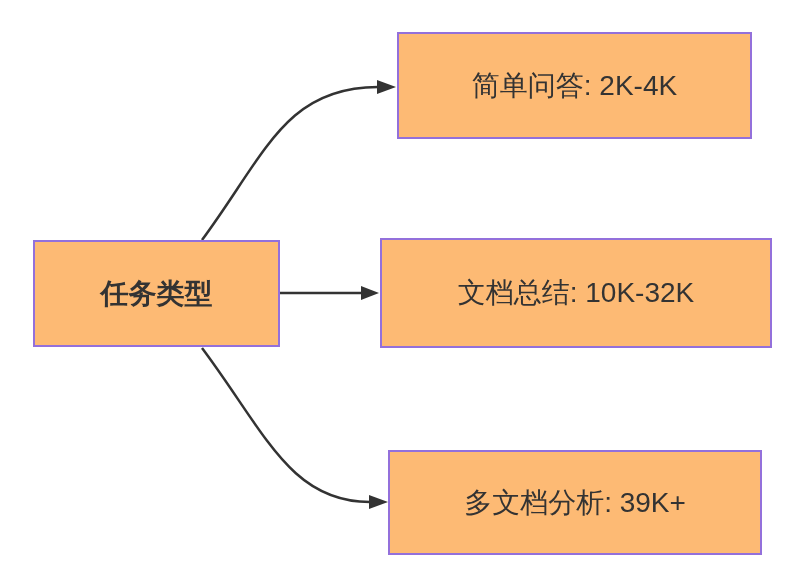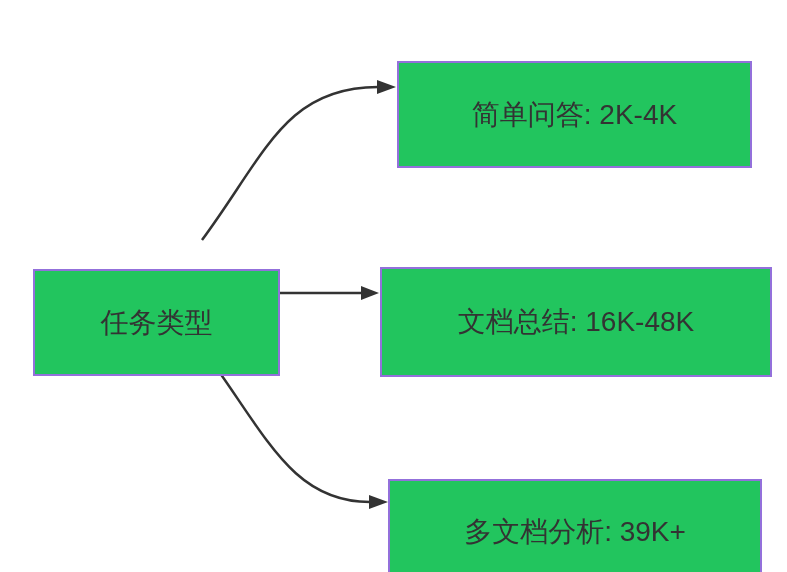--- a/index.html
+++ b/index.html
@@ -27,33 +27,32 @@
     stroke: #333333;
     stroke-width: 2.5px;
   }
   .arrowhead {
     fill: #333333;
     stroke: none;
   }
   .node {
     position: absolute;
     box-sizing: border-box;
-    background: #22c55e;
+    background: #fdba74;
     border: 2.5px solid #9370DB;
     color: #333333;
     font-size: 28px;
     line-height: 1.2;
     display: flex;
     align-items: center;
     justify-content: center;
     text-align: center;
     white-space: nowrap;
-    margin-top: 29px;
   }
-  #node-root   { left: 33px;  top: 240px; width: 247px; height: 107px; }
+  #node-root   { left: 33px;  top: 240px; width: 247px; height: 107px; font-weight: bold; }
   #node-top    { left: 397px; top: 32px;  width: 355px; height: 107px; }
   #node-middle { left: 380px; top: 238px; width: 392px; height: 110px; }
   #node-bottom { left: 388px; top: 450px; width: 374px; height: 105px; }
 </style>
 </head>
 <body>
 
 <div id="canvas">
 
   <svg id="edge-layer" viewBox="0 0 787 572" xmlns="http://www.w3.org/2000/svg">
@@ -73,20 +72,20 @@
 
   <div id="node-root" class="node">
     <span>任务类型</span>
   </div>
 
   <div id="node-top" class="node">
     <span>简单问答: 2K-4K</span>
   </div>
 
   <div id="node-middle" class="node">
-    <span>文档总结: 16K-48K</span>
+    <span>文档总结: 10K-32K</span>
   </div>
 
   <div id="node-bottom" class="node">
     <span>多文档分析: 39K+</span>
   </div>
 
 </div>
 
 </body></html>

